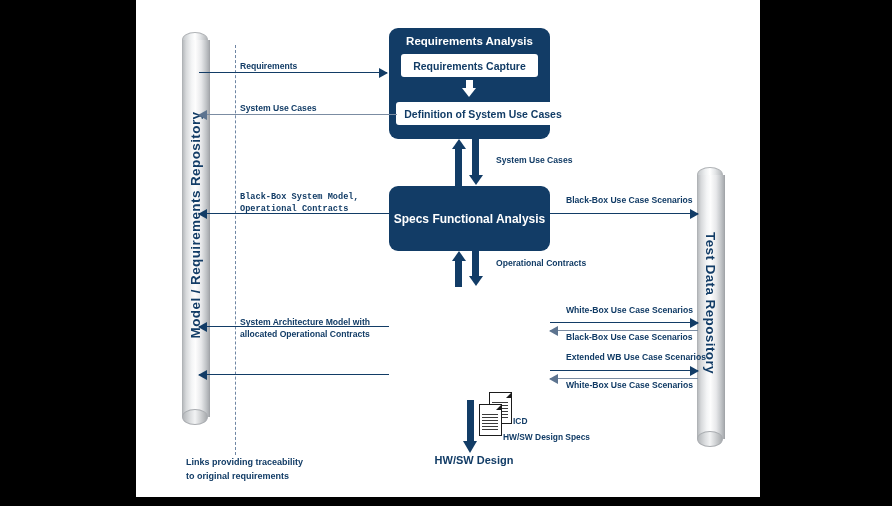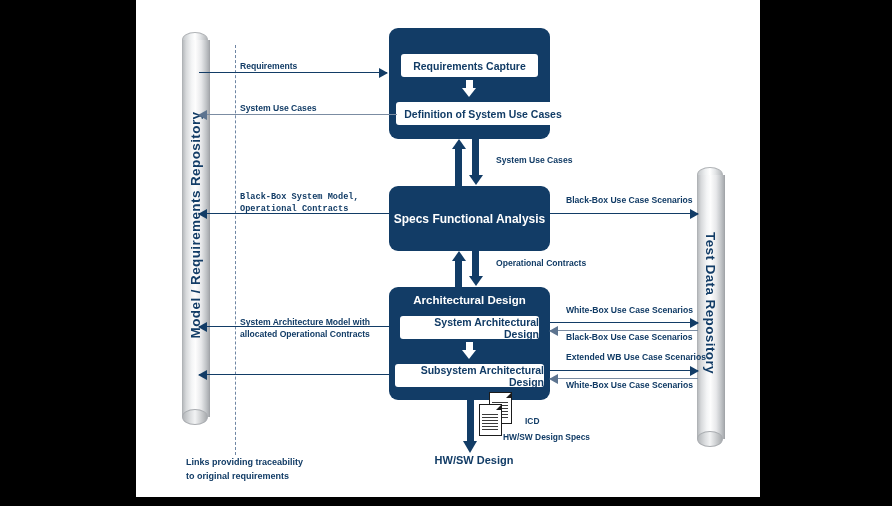--- a/index.html
+++ b/index.html
@@ -25,21 +25,21 @@
   #repo-left .lbl{transform:translate(-50%,-50%) rotate(-90deg);}
   #repo-right{left:561px;top:167px;width:26px;height:272px;}
   #repo-right .lbl{transform:translate(-50%,-50%) rotate(90deg);}
 
   
   .stage{position:absolute;background:#123C66;border-radius:9px;}
   .stage .title{position:absolute;left:0;right:0;top:7px;text-align:center;
     color:#ffffff;font-size:11.5px;font-weight:bold;}
   .sub{position:absolute;background:#ffffff;border-radius:3px;
     display:flex;align-items:center;justify-content:center;
-    color:#123C66;font-size:10.5px;font-weight:bold;text-align:right;}
+    color:#123C66;font-size:10.5px;font-weight:bold;text-align:center;}
   .stage .solo{position:absolute;left:0;right:0;top:50%;transform:translateY(-50%);
     text-align:center;color:#ffffff;font-size:12px;font-weight:bold;}
 
   #box-ra{left:253px;top:28px;width:161px;height:111px;}
   #box-sfa{left:253px;top:186px;width:161px;height:65px;}
   #box-ad{left:253px;top:287px;width:161px;height:113px;}
 
   
   .warr{position:absolute;width:15px;}
   .warr .sh{position:absolute;left:4px;top:0;width:7px;height:9px;background:#fff;}
@@ -108,41 +108,33 @@
       <div class="lbl">Test Data Repository</div>
     </div>
 
     <div id="dashline"></div>
     <div id="trace-note">
       <div>Links providing traceability</div>
       <div>to original requirements</div>
     </div>
 
     <div class="stage" id="box-ra">
+      <div class="title">Requirements Analysis</div>
       <div class="sub" style="left:12px;top:26px;width:137px;height:23px;">Requirements Capture</div>
       <div class="warr" style="left:73px;top:52px;">
         <div class="sh"></div>
           <div class="hd"></div>
       </div>
       <div class="sub" style="left:7px;top:74px;width:174px;height:23px;">Definition of System Use Cases</div>
     </div>
 
     <div class="stage" id="box-sfa">
       <div class="solo">Specs Functional Analysis</div>
     </div>
 
-    <div class="stage" id="box-ad">
-      <div class="title">Architectural Design</div>
-      <div class="sub" style="left:11px;top:29px;width:139px;height:23px;">System Architectural Design</div>
-      <div class="warr" style="left:73px;top:55px;">
-        <div class="sh"></div>
-          <div class="hd"></div>
-      </div>
-      <div class="sub" style="left:6px;top:77px;width:149px;height:23px;">Subsystem Architectural Design</div>
-    </div>
 
     <div class="vconn" style="left:316px;top:139px;width:36px;height:47px;">
       <div class="up-sh" style="left:3px;top:10px;height:37px;"></div>
       <div class="up-hd" style="left:-0.5px;top:0px;"></div>
       <div class="dn-sh" style="left:20px;top:0px;height:37px;"></div>
       <div class="dn-hd" style="left:16.5px;top:36px;"></div>
     </div>
     <div class="alabel" style="left:360px;top:155px;">System Use Cases</div>
 
     <div class="vconn" style="left:316px;top:251px;width:36px;height:36px;">
@@ -226,21 +218,21 @@
 
     <div class="doc" style="left:353px;top:392px;width:21px;height:30px;">
       <div class="fold"></div>
       <div class="ln" style="top:9px;"></div>
         <div class="ln" style="top:12px;"></div>
       <div class="ln" style="top:15px;"></div>
         <div class="ln" style="top:18px;"></div>
       <div class="ln" style="top:21px;"></div>
         <div class="ln" style="top:24px;"></div>
     </div>
-    <div class="doc-caption" style="left:377px;top:416px;padding-left:12px;">ICD</div>
+    <div class="doc-caption" style="left:377px;top:416px;">ICD</div>
 
     <div class="doc" style="left:343px;top:404px;width:21px;height:30px;">
       <div class="fold"></div>
       <div class="ln" style="top:9px;"></div>
         <div class="ln" style="top:12px;"></div>
       <div class="ln" style="top:15px;"></div>
         <div class="ln" style="top:18px;"></div>
       <div class="ln" style="top:21px;"></div>
         <div class="ln" style="top:24px;"></div>
     </div>

